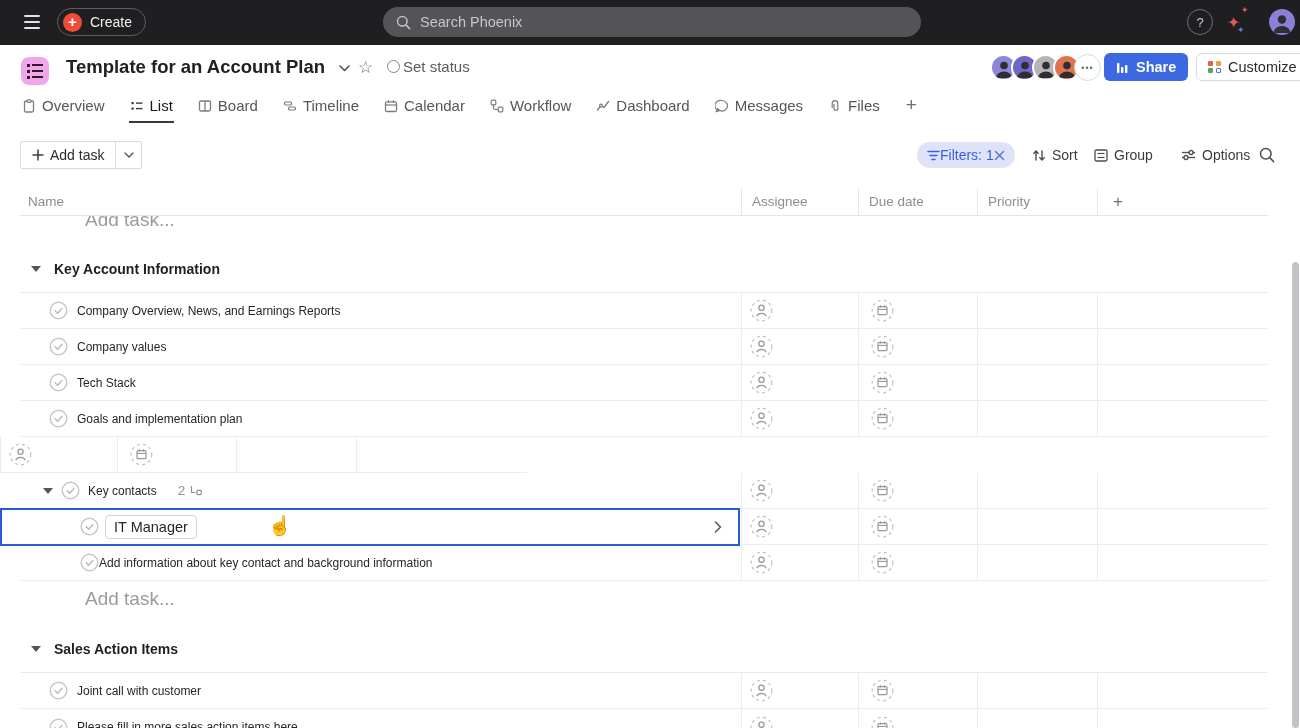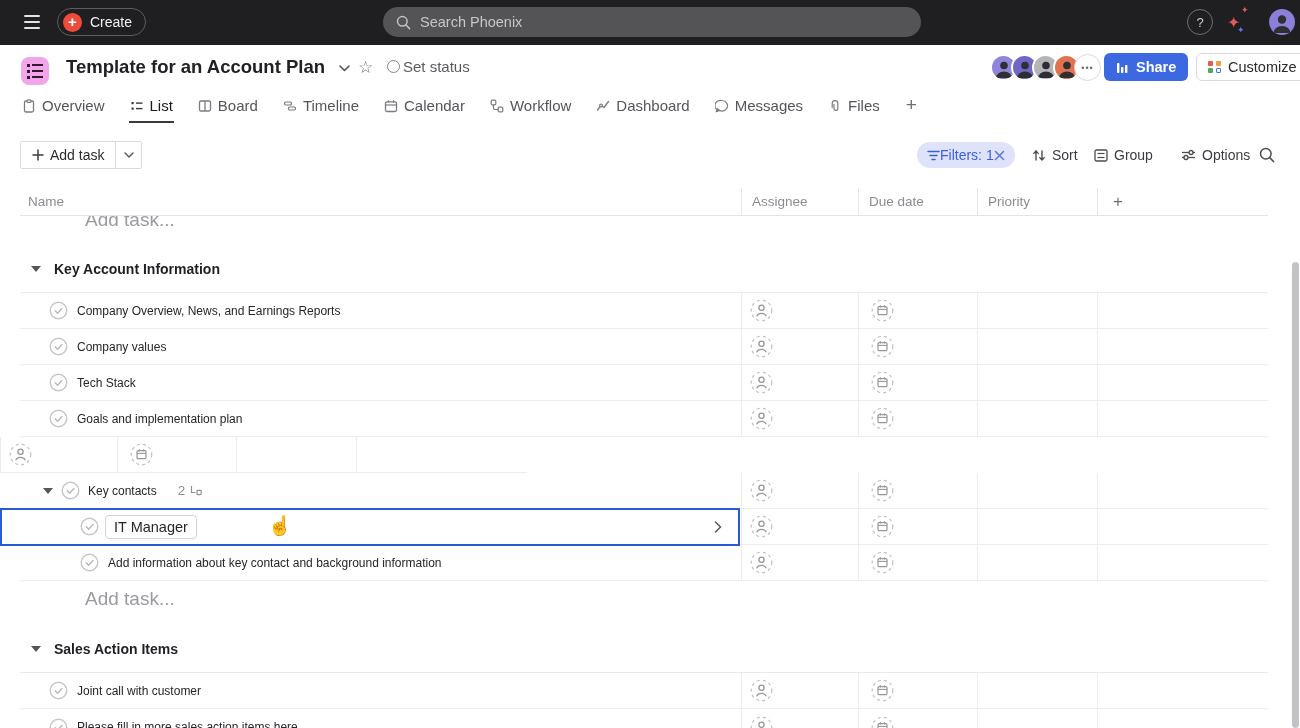--- a/index.html
+++ b/index.html
@@ -78,21 +78,21 @@
   .rows { position:absolute; left:0; top:216px; width:1300px; }
   .t-row { display:flex; height:36px; position:relative; background:#fff; }
   .c-name { width:721px; margin-left:20px; border-bottom:1px solid #ededf0; display:flex; align-items:center; position:relative; }
   .c-cell { border-left:1px solid #ededf0; border-bottom:1px solid #ededf0; display:flex; align-items:center; }
   .c-assignee { width:117px; padding-left:8px; }
   .c-due { width:119px; padding-left:12px; }
   .c-priority { width:120px; }
   .c-extra { width:171px; }
   .row-title { font-size:12px; color:#26262b; white-space:nowrap; }
   .c-name.pl-task { padding-left:29px; gap:9px; }
-  .c-name.pl-sub { padding-left:60px; gap:9px; }
+  .c-name.pl-sub { padding-left:60px; }
   .section-row { height:48px; margin-left:20px; width:1248px; border-bottom:1px solid #e9e9ec; display:flex; align-items:center; }
   .section-row.mt1 { margin-top:13px; }
   .section-row.mt2 { margin-top:8px; }
   .tri { width:0; height:0; border-left:5px solid transparent; border-right:5px solid transparent; border-top:6px solid #55555a; margin-left:11px; cursor:pointer; }
   .section-title { font-size:14px; font-weight:700; color:#1f1f24; margin-left:13px; }
   .addtask-row { height:36px; margin-left:20px; display:flex; align-items:center; padding-left:57px; }
   .addtask-text { font-size:19px; color:#9a9aa0; cursor:text;margin-left:8px; }
   .clip-top { height:16px; overflow:hidden; position:relative; }
   .clip-top .inner { position:absolute; top:-14px; left:0; right:0; }
   .clip-bottom { height:19px; overflow:hidden; position:relative; }

